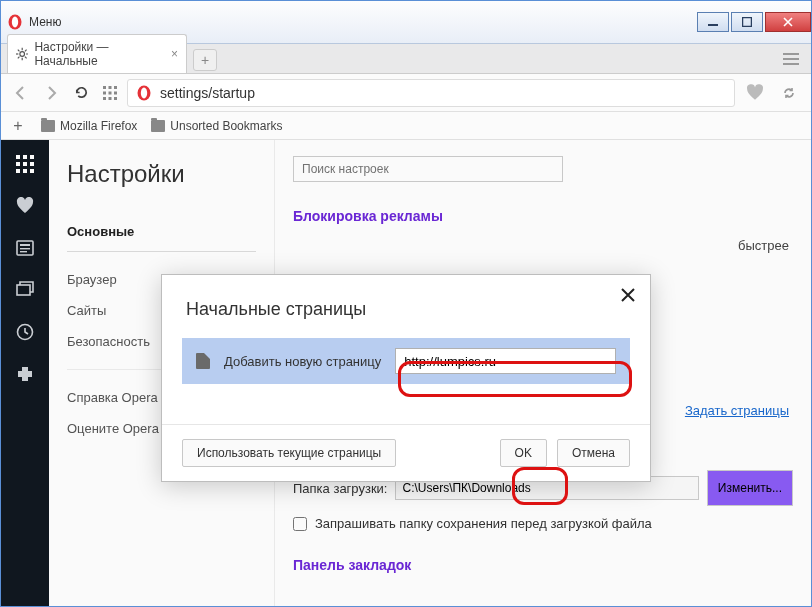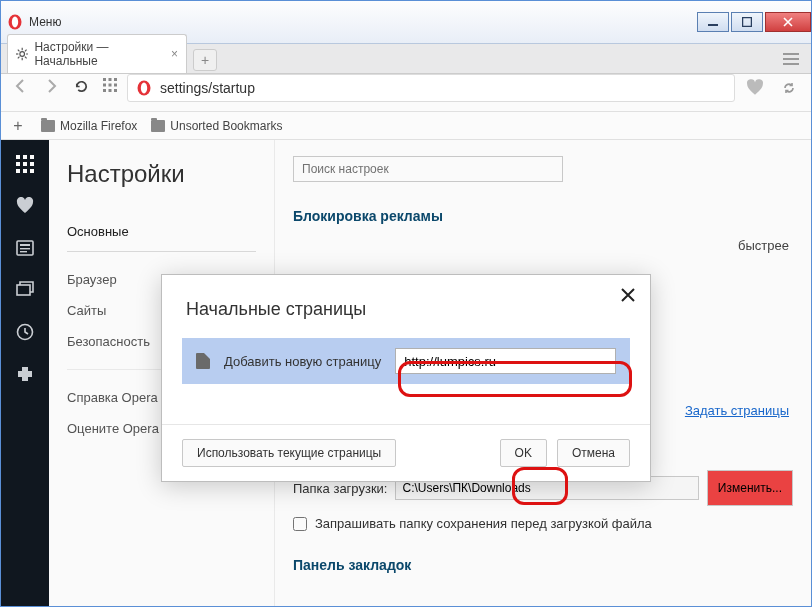--- a/index.html
+++ b/index.html
@@ -17,21 +17,21 @@
 
 .tabstrip { height: 30px; background: #e9e9ea; display: flex; align-items: flex-end; padding: 0 6px; border-bottom: 1px solid #ccc; }
 .tab { background: #fff; border: 1px solid #ccc; border-bottom: none; border-radius: 3px 3px 0 0; padding: 5px 8px; display: flex; align-items: center; gap: 6px; font-size: 12px; color: #444; max-width: 180px; }
 .tab .gear { width: 14px; height: 14px; }
 .tab .tab-x { margin-left: 6px; color: #888; font-size: 12px; cursor: pointer; }
 .newtab { width: 24px; height: 22px; background: #f0f0f0; border: 1px solid #ccc; border-radius: 3px; margin-left: 6px; display: flex; align-items: center; justify-content: center; color: #888; font-size: 14px; margin-bottom: 2px; }
 .tabstrip .spacer { flex: 1; }
 .tabstrip .menu-icon { width: 28px; height: 28px; display: flex; align-items: center; justify-content: center; color: #888; }
 
 
-.addrbar { height: 38px; background: #fbfbfb; border-bottom: 1px solid #e0e0e0; display: flex; padding: 0 8px; gap: 6px; }
+.addrbar { height: 38px; background: #fbfbfb; border-bottom: 1px solid #e0e0e0; display: flex; align-items: center; padding: 0 8px; gap: 6px; }
 .navbtn { width: 24px; height: 24px; display: flex; align-items: center; justify-content: center; color: #aaa; }
 .navbtn.reload { color: #444; }
 .speeddial { width: 22px; height: 22px; display: flex; align-items: center; justify-content: center; }
 .speeddial svg { width: 14px; height: 14px; fill: #888; }
 .urlfield { flex: 1; height: 28px; border: 1px solid #ddd; border-radius: 3px; display: flex; align-items: center; padding: 0 8px; gap: 8px; background: #fff; }
 .urlfield .o-icon { width: 16px; height: 16px; }
 .urlfield input { border: none; flex: 1; font-size: 14px; color: #333; outline: none; }
 .heartbtn, .syncbtn { width: 28px; height: 28px; display: flex; align-items: center; justify-content: center; color: #aaa; }
 
 
@@ -44,32 +44,32 @@
 
 .content { display: flex; height: calc(607px - 28px - 30px - 38px - 28px); position: relative; }
 .sidebar { width: 48px; background: #111820; display: flex; flex-direction: column; align-items: center; padding-top: 14px; gap: 22px; }
 .sb-item { width: 20px; height: 20px; color: #cfd3d8; display: flex; align-items: center; justify-content: center; }
 .sb-item.active { color: #fff; }
 .sb-item svg { width: 18px; height: 18px; fill: currentColor; }
 
 .settings-left { width: 226px; padding: 20px 18px; border-right: 1px solid #eee; }
 .settings-title { font-size: 24px; color: #333; margin-bottom: 28px; }
 .nav-item { font-size: 13px; color: #555; padding: 8px 0; cursor: pointer; }
-.nav-item.primary { font-weight: 400; color: #222; border-bottom: 1px solid #ddd; margin-bottom: 12px; padding-bottom: 12px; }
+.nav-item.primary { font-weight: 700; color: #222; border-bottom: 1px solid #ddd; margin-bottom: 12px; padding-bottom: 12px; }
 .nav-sep { height: 1px; background: #eee; margin: 12px 0; }
 
 .settings-main { flex: 1; padding: 16px 18px; overflow: hidden; font-size: 13px; color: #333; }
 .search-settings { width: 270px; height: 26px; border: 1px solid #ccc; padding: 0 8px; font-size: 12px; color: #888; background: #fff; }
-.section-h { font-weight: 600; font-size: 14px; color: #0c4a6e; margin-top: 26px; margin-bottom: 10px; }
+.section-h { font-weight: 600; font-size: 14px; color: #6d28d9; margin-top: 26px; margin-bottom: 10px; }
 .section-line { font-size: 13px; color: #444; }
 .link { color: #1a6ad0; text-decoration: underline; cursor: pointer; }
 .dl-row { display: flex; align-items: center; gap: 8px; margin-top: 8px; }
 .dl-label { font-size: 13px; }
 .dl-path { flex: 1; height: 24px; border: 1px solid #ccc; font-size: 12px; padding: 0 6px; background: #fafafa; }
-.dl-btn { height: 36px; border: 1px solid #ccc; background: #ef4444; font-size: 12px; padding: 0 10px; }
+.dl-btn { height: 36px; border: 1px solid #ccc; background: #8b5cf6; font-size: 12px; padding: 0 10px; }
 .checkbox-row { display: flex; align-items: center; gap: 8px; margin-top: 10px; font-size: 13px; }
 .checkbox-row input { width: 14px; height: 14px; }
 
 
 .dialog-backdrop { position: absolute; inset: 0; background: rgba(0,0,0,0.02); display: flex; align-items: flex-start; justify-content: center; padding-top: 134px; }
 .dialog { width: 490px; background: #fff; border: 1px solid #bdbdbd; box-shadow: 0 4px 24px rgba(0,0,0,0.2); position: relative; }
 .dialog .dlg-close { position: absolute; right: 12px; top: 12px; width: 18px; height: 18px; cursor: pointer; }
 .dialog .dlg-close svg { width: 16px; height: 16px; stroke: #222; stroke-width: 2; }
 .dlg-title { font-size: 18px; color: #333; padding: 24px 24px 18px; }
 .dlg-row { margin: 0 20px 40px; background: #b8cdf0; padding: 10px 14px; display: flex; align-items: center; gap: 14px; position: relative; }

